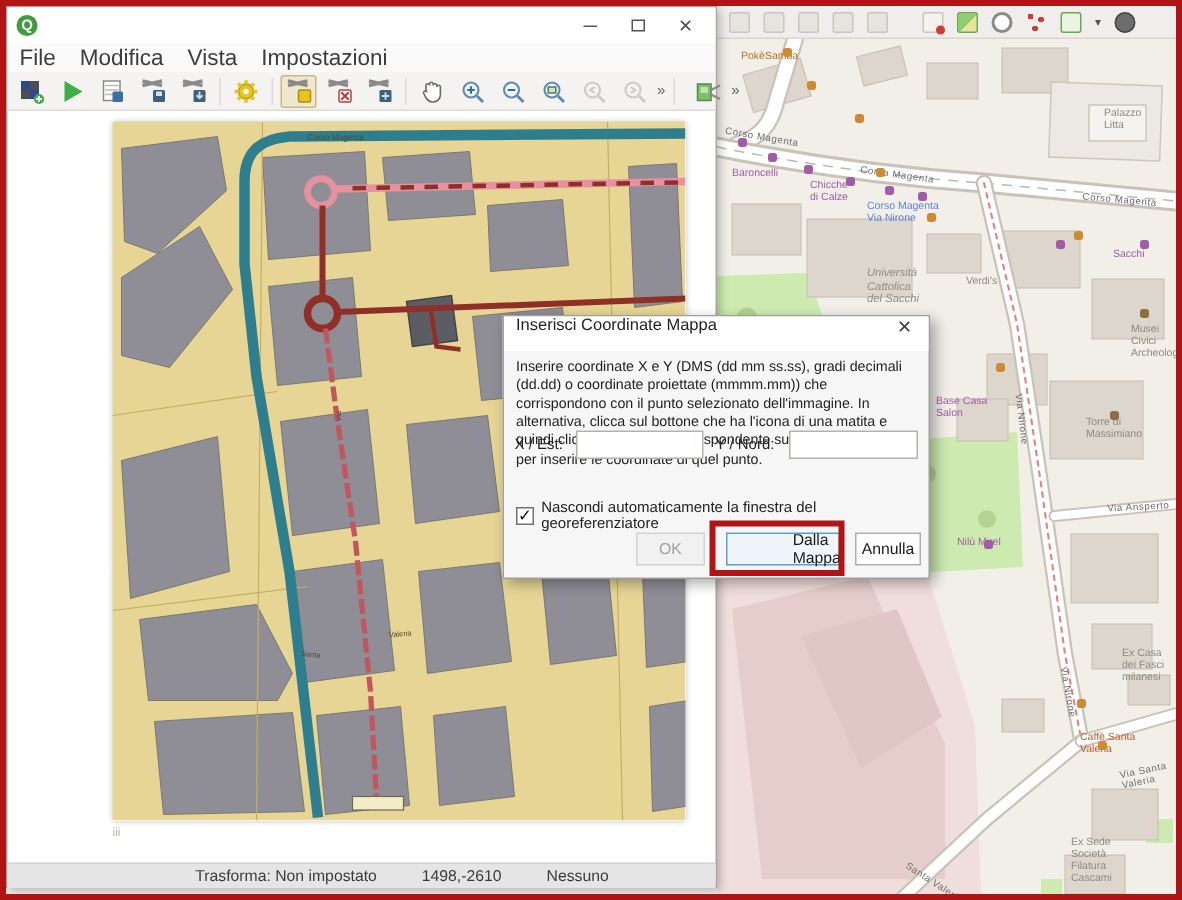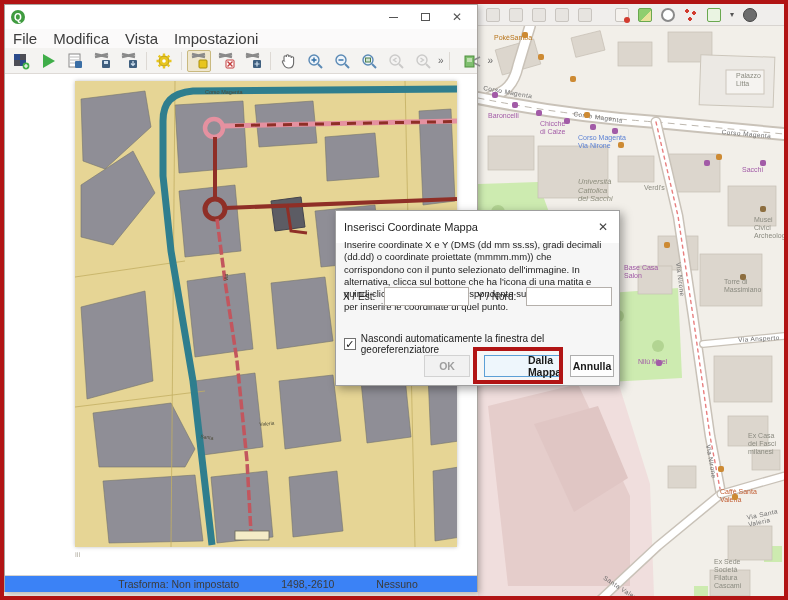--- a/index.html
+++ b/index.html
@@ -40,36 +40,36 @@
   #toolbar{left:0;top:43px;width:472px;height:26px;background:#f4f3f1;border-bottom:1px solid #dedad6;
            display:flex;align-items:center;gap:3px;padding:0 4px;}
   .tbtn{width:24px;height:22px;display:flex;align-items:center;justify-content:center;border-radius:2px;flex:none;position:relative;}
   .tbtn.pressed{background:#efe7cf;border:1px solid #c9b97f;}
   .tsep{width:1px;height:18px;background:#ddd9d4;margin:0 2px;flex:none;}
   .chev{font-size:10px;color:#666;}
   #canvas{left:1px;top:69px;width:470px;height:504px;background:#fff;overflow:hidden;}
   #scan{left:69px;top:7px;width:382px;height:466px;box-shadow:0 0 4px rgba(0,0,0,.25);}
   .scan-lab{position:absolute;color:#4c4a38;transform-origin:left top;white-space:pre;}
   #page-mark{left:69px;top:476px;font-size:8px;color:#b7b2a6;}
-  #statusbar{left:0;top:570px;width:472px;height:17px;background:#3b82f6;border-top:1px solid #d7d4d0;
-             display:flex;align-items:center;justify-content:center;gap:42px;font-size:10.5px;color:#3b3b3b;padding-left:54px;}
+  #statusbar{left:0;top:570px;width:472px;height:17px;background:#e5e5e5;border-top:1px solid #d7d4d0;
+             display:flex;align-items:center;justify-content:center;gap:30px;font-size:10.5px;color:#3b3b3b;padding-left:54px;}
   
   #dialog{left:331px;top:206px;width:285px;height:176px;background:#f6f6f6;border:1px solid #9f9f9f;
           box-shadow:3px 3px 9px rgba(0,0,0,.35);z-index:5;}
-  #dlg-title{left:0;top:0;width:283px;height:23px;background:#fff;display:flex;align-items:center;
-             padding:16px 8px;font-size:11px;color:#222;}
+  #dlg-title{left:0;top:0;width:283px;height:23px;background:#fff;display:flex;
+             padding:0 8px;font-size:11px;color:#222;}
   #dlg-close{margin-left:auto;font-size:12px;color:#444;width:16px;text-align:center;}
   #dlg-body{left:0;top:23px;width:283px;padding:5px 8px 0 8px;font-size:9.5px;line-height:1.3;color:#222;}
   #dlg-fields{left:0;top:76px;width:283px;height:20px;}
   .fld-lab{position:absolute;font-size:10px;color:#222;top:4px;}
   .fld-in{position:absolute;top:0;height:19px;border:1px solid #b5b0ab;background:#fff;font-size:10px;padding:0 3px;}
   #dlg-check{left:8px;top:122px;display:flex;align-items:center;gap:5px;font-size:10px;color:#222;}
   #cbox{width:12px;height:12px;background:#fff;border:1px solid #707070;display:flex;align-items:center;justify-content:center;
         font-size:11px;color:#111;line-height:1;}
-  .dbtn{position:absolute;top:144px;height:22px;font-size:10.5px;display:flex;align-items:center;justify-content:center;gap:4px;font-weight:bold;}
+  .dbtn{position:absolute;top:144px;height:22px;font-size:10.5px;display:flex;align-items:center;justify-content:center;gap:4px;}
   #btn-ok{left:88px;width:46px;background:#f1f1f1;border:1px solid #d2d2d2;color:#9d9d9d;}
   #btn-map{left:148px;width:76px;background:#eef6fc;border:1px solid #5c9fd6;color:#1a1a1a;padding-left:41px;}
   #btn-cancel{left:234px;width:44px;background:#fdfdfd;border:1px solid #aeaeae;color:#1a1a1a;}
   #annot-box{left:469px;top:343px;width:90px;height:37px;border:4px solid #b11414;z-index:6;background:transparent;}
 </style>
 </head>
 <body>
 
 <div id="shot">
 

